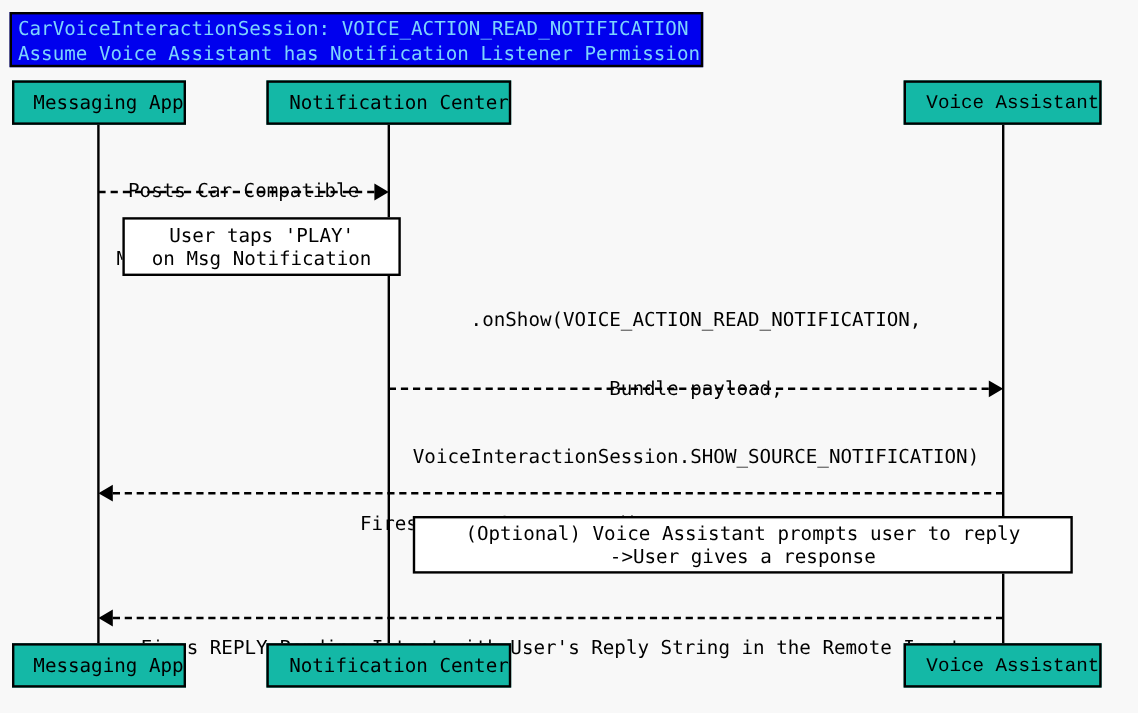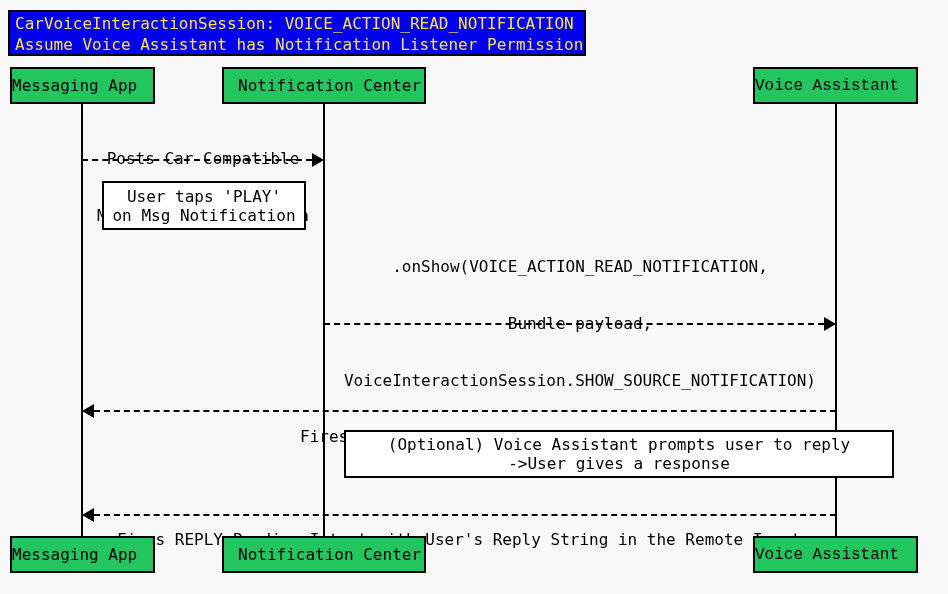--- a/index.html
+++ b/index.html
@@ -11,22 +11,22 @@
     color:#000; font-size:16px;
   }
   
   #title-box {
     position:absolute; left:8px; top:10px; width:578px; height:46px;
     background:#0000ee; border:2px solid #000; color:#fff;
     padding:1px 0 0 5px; line-height:21px; white-space:nowrap;
   }
   
   .participant {
-    position:absolute; height:37px; border:2px solid #000; background:#22c55e;
-    display:flex; align-items:center; justify-content:flex-start; white-space:nowrap;
+    position:absolute; height:37px; border:2px solid #000; background:#14b8a6;
+    display:flex; align-items:center; justify-content:flex-end; white-space:nowrap;
   }
   #p-msg-top, #p-msg-bot { left:10px;  width:145px; }
   #p-nc-top,  #p-nc-bot  { left:222px; width:204px;padding-left:14px; }
   #p-va-top,  #p-va-bot  { left:753px; width:165px;font-family:Liberation Mono, monospace; }
   .row-top { top:67px; }
   .row-bot { top:536px; }
   
   .lifeline { position:absolute; top:104px; height:433px; width:2px; background:#000; }
   #life-msg { left:81px; }
   #life-nc  { left:323px; }
@@ -48,30 +48,30 @@
   .head { position:absolute; width:0; height:0; top:-8px;
           border-top:7px solid transparent; border-bottom:7px solid transparent; }
   .head-right { right:-12px; border-left:12px solid #000; }
   .head-left  { left:-12px;  border-right:12px solid #000; }
   
   .note {
     position:absolute; border:2px solid #000; background:#ffffff;
     display:flex; flex-direction:column; align-items:center; justify-content:center;
     line-height:19px; text-align:center; white-space:nowrap;
   }
-  #note1 { left:102px; top:181px; width:204px; height:49px; }
+  #note1 { left:102px; top:181px; width:232px; height:49px; }
   #note2 { left:451px; top:344px; width:364px; height:29px; }
   #note3 { left:344px; top:430px; width:550px; height:48px; }
 </style>
 </head>
 <body>
 
 <div id="canvas">
 
-  <div id="title-box" style="background: rgb(0, 0, 238); color: #fde047;">
+  <div id="title-box" style="background: rgb(0, 0, 238); color: #7dd3fc;">
     <div>CarVoiceInteractionSession: VOICE_ACTION_READ_NOTIFICATION</div>
     <div>Assume Voice Assistant has Notification Listener Permission</div>
   </div>
 
   <div class="participant row-top" id="p-msg-top">
     <span>Messaging App</span>
   </div>
   <div class="participant row-top" id="p-nc-top">
     <span>Notification Center</span>
   </div>

